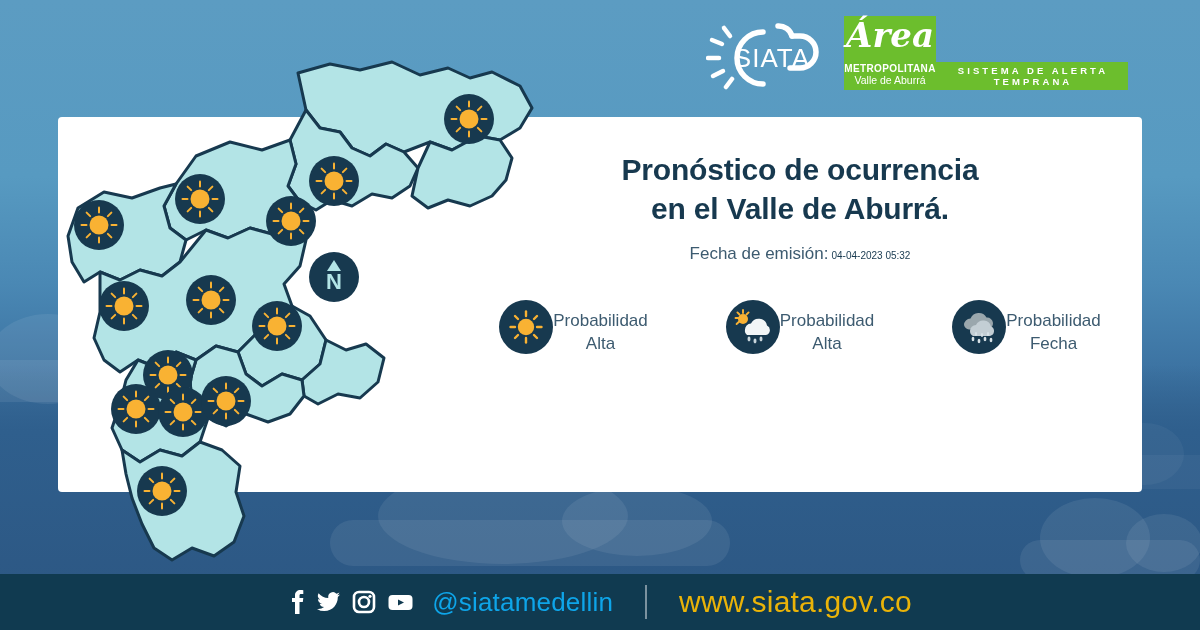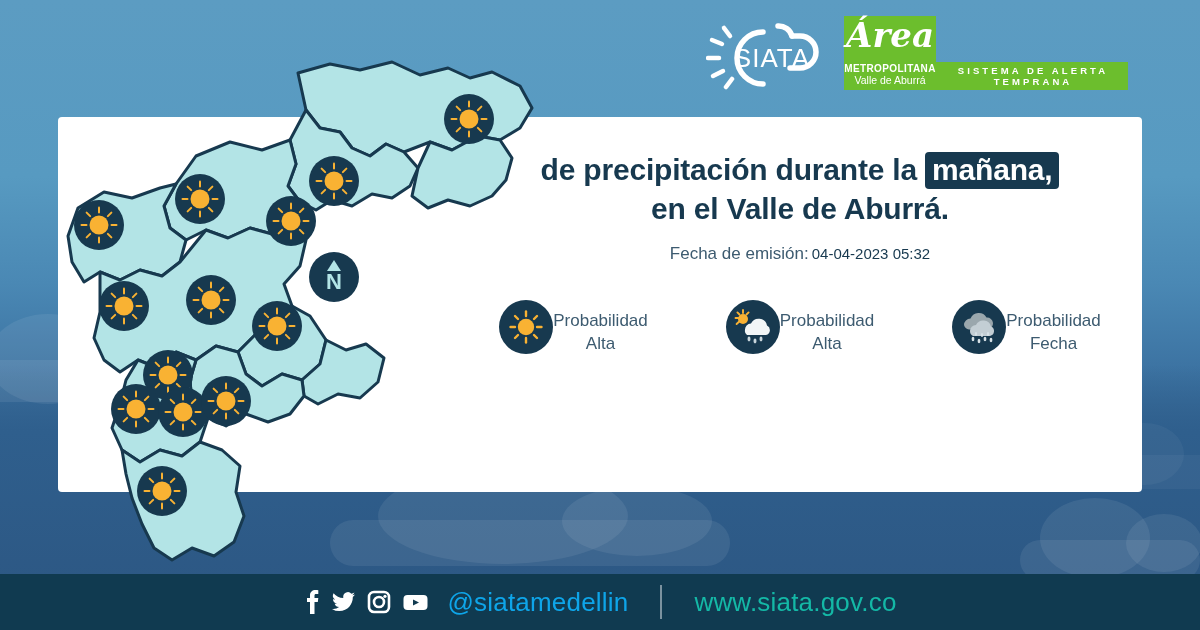--- a/index.html
+++ b/index.html
@@ -34,21 +34,21 @@
   .cloud-d:before{width:80px;height:62px;left:14px;top:-32px;}
 
   
   .footer{position:absolute;left:0;right:0;bottom:0;height:56px;background:#103a50;
     display:flex;align-items:center;justify-content:center;gap:0;}
   .footer-inner{display:flex;align-items:center;gap:18px;}
   .social{display:flex;align-items:center;gap:11px;}
   .social svg{display:block;}
   .handle{color:#0ea5e9;font-size:26px;letter-spacing:.2px;}
   .divider{width:2px;height:34px;background:rgba(255,255,255,.45);margin:0 14px;}
-  .weburl{color:#14b8a6;font-size:26px;letter-spacing:.2px;}
+  .weburl{color:#eab308;font-size:30px;letter-spacing:.2px;}
 
   
   .logos{position:absolute;right:72px;top:16px;display:flex;align-items:flex-end;}
   .logo-row{display:flex;align-items:center;gap:6px;}
   .siata-logo{position:relative;width:132px;height:74px;}
   .area-box{background:#6cbe2d;width:92px;height:74px;position:relative;
     display:flex;flex-direction:column;align-items:center;justify-content:flex-end;padding-bottom:4px;box-sizing:border-box;}
   .area-script{position:absolute;top:2px;left:0;right:0;text-align:center;color:#fff;
     font-family:"DejaVu Serif",serif;font-style:italic;font-size:34px;font-weight:700;line-height:1;}
   .area-l1{color:#fff;font-size:10px;font-weight:700;letter-spacing:.4px;line-height:1.1;}
@@ -62,21 +62,21 @@
 
   
   .map-wrap{position:absolute;left:58px;top:40px;width:360px;height:530px;overflow:visible;}
   .map-wrap svg{display:block;overflow:visible;}
 
   
   .panel{position:absolute;left:500px;top:150px;width:600px;text-align:center;}
   .title{color:#17394f;font-size:30px;font-weight:700;line-height:1.3;letter-spacing:-.2px;}
   .hl{background:#17394f;color:#fff;border-radius:4px;padding:1px 7px 3px 7px;}
   .fecha{margin-top:16px;color:#3d5b70;font-size:17px;}
-  .fecha .fval{font-size:15px;color:#17394f;margin-left:3px;}
+  .fecha .fval{font-size:10px;color:#17394f;margin-left:3px;}
 
   .legend{margin-top:34px;display:flex;justify-content:center;gap:78px;}
   .leg{width:150px;display:flex;flex-direction:row;align-items:center;}
   .leg-icon{width:54px;height:54px;border-radius:50%;background:#17394f;
     display:flex;align-items:center;justify-content:center;}
   .leg-label{margin-top:12px;color:#3d5b70;font-size:17px;line-height:1.35;}
 </style>
 </head>
 <body>
 
@@ -315,24 +315,21 @@
             <line x1="-0.00" y1="-12.50" x2="-0.00" y2="-17.50"></line>
             <line x1="8.84" y1="-8.84" x2="12.37" y2="-12.37"></line>
           </g>
           <circle cx="0" cy="0" r="9.5" fill="#f9b233"></circle>
         </g>
       </svg>
   </div>
 
   <div class="panel">
     <div class="title">
-      <div>
-        <span>de precipitación durante la</span>
-        <span class="hl">mañana,</span>
-      </div>
+      <div>Pronóstico de ocurrencia</div>
       <div>en el Valle de Aburrá.</div>
     </div>
 
     <div class="fecha">
       <span>Fecha de emisión:</span><span class="fval">04-04-2023 05:32</span>
     </div>
 
     <div class="legend">
       <div class="leg">
         <div class="leg-icon">

